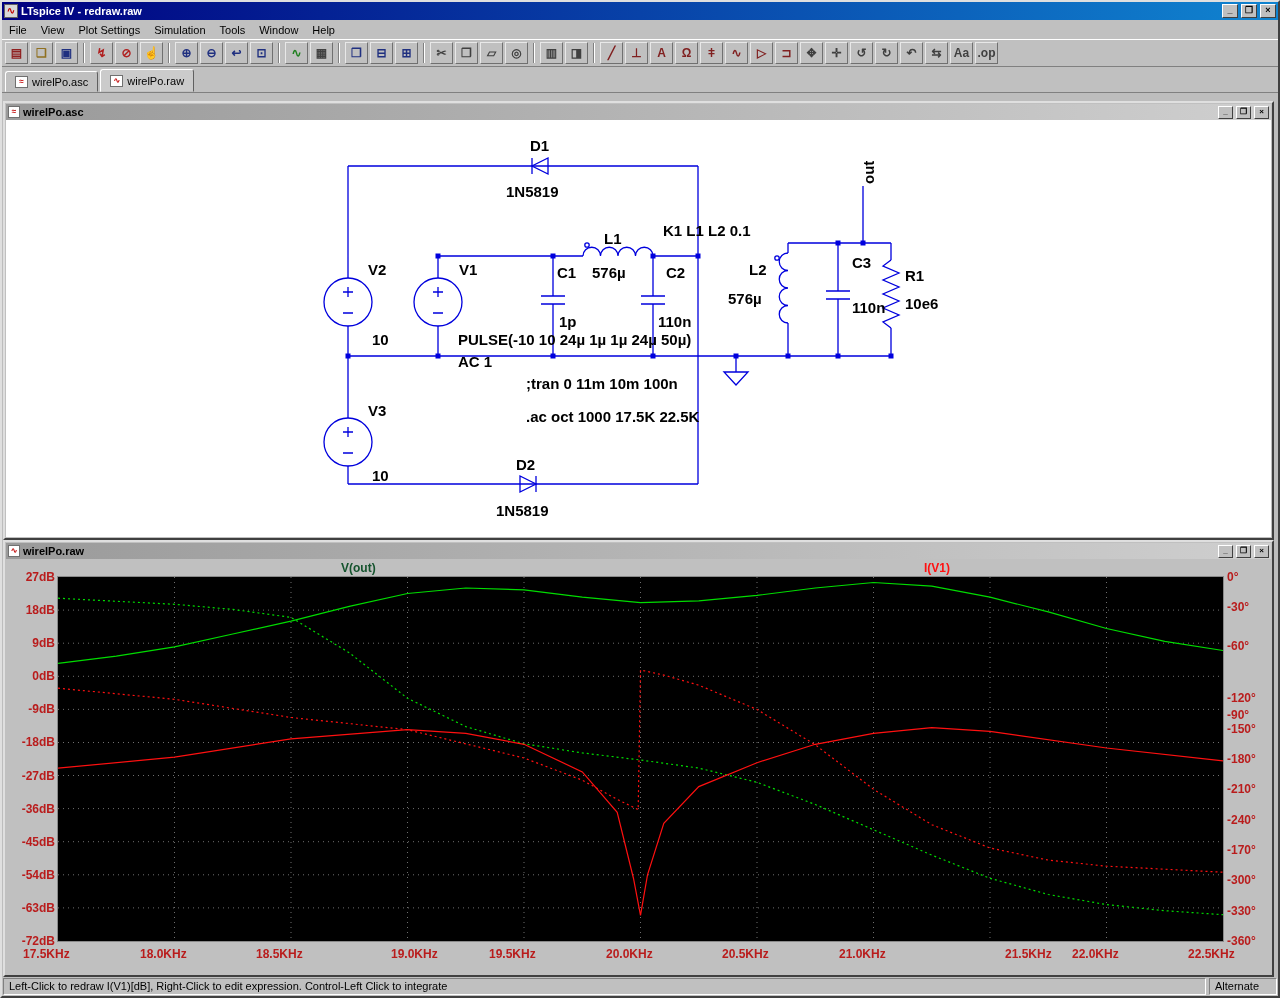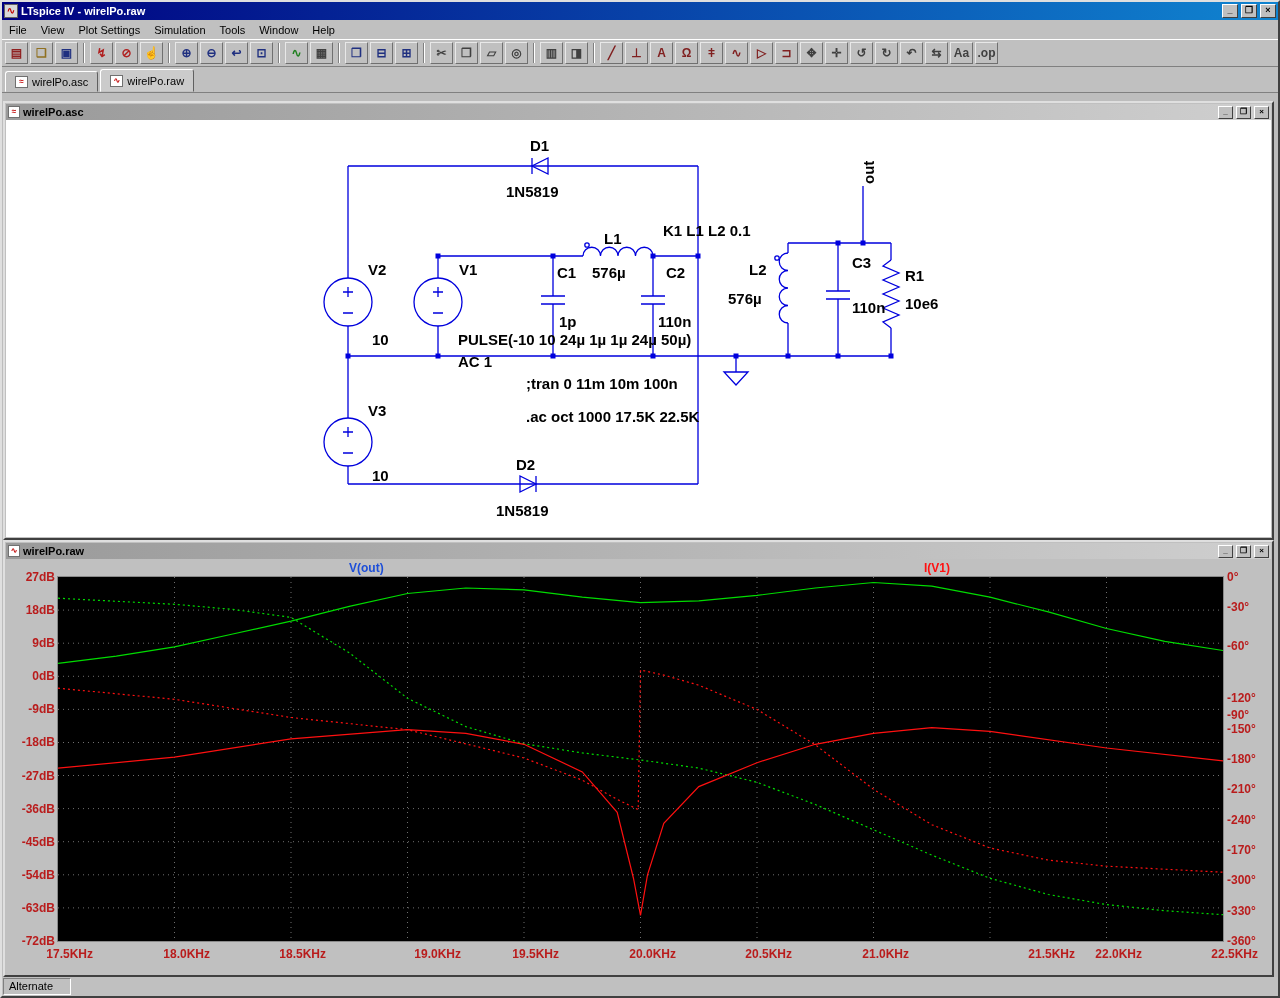--- a/index.html
+++ b/index.html
@@ -61,36 +61,36 @@
   .canvas-gray{background:#c0c0c0}
   
   .sch-text{font-family:"Liberation Sans",sans-serif;font-weight:700;font-size:15px;fill:#000}
   
   .plot-frame{position:absolute;left:51px;top:17px;width:1167px;height:366px;
     border:1px solid #8a8a8a;background:#000}
   .grid{stroke:#6f6f6f;stroke-width:1;stroke-dasharray:1,4}
   .tick{position:absolute;font-weight:700;font-size:12px;color:#b91c1c;white-space:nowrap}
   .tick-left{left:2px;width:47px;text-align:right}
   .tick-right{left:1221px;width:50px;text-align:left}
-  .tick-x{top:388px;width:70px;text-align:right}
+  .tick-x{top:388px;width:70px;text-align:left}
   .trace-name{position:absolute;top:2px;font-weight:700;font-size:12px}
   
   .statusbar{position:absolute;left:0;top:975px;width:1276px;height:19px;
     display:flex;gap:3px;padding:1px 1px 0 1px;background:#c0c0c0}
   .status-panel{height:17px;line-height:15px;padding:0 5px;border:1px solid;
     border-color:#808080 #fff #fff #808080;background:#c0c0c0;overflow:hidden;white-space:nowrap}
   .status-main{flex:1}
   .status-mode{width:68px}
 </style>
 </head>
 <body>
 
 <div class="titlebar">
   <span class="app-icon">∿</span>
-  <span class="title">LTspice IV - wirelPo.raw</span>
+  <span class="title">LTspice IV - redraw.raw</span>
   <span class="win-btn">_</span>
   <span class="win-btn">❐</span>
   <span class="win-btn">×</span>
 </div>
 
 <div class="menubar" id="menubar">
     <span class="menu-item">File</span>
     <span class="menu-item">View</span>
     <span class="menu-item">Plot Settings</span>
     <span class="menu-item">Simulation</span>
@@ -340,21 +340,22 @@
         <span class="tick tick-x" style="left: 134px;">18.0KHz</span>
         <span class="tick tick-x" style="left: 250px;">18.5KHz</span>
         <span class="tick tick-x" style="left: 385px;">19.0KHz</span>
         <span class="tick tick-x" style="left: 483px;">19.5KHz</span>
         <span class="tick tick-x" style="left: 600px;">20.0KHz</span>
         <span class="tick tick-x" style="left: 716px;">20.5KHz</span>
         <span class="tick tick-x" style="left: 833px;">21.0KHz</span>
         <span class="tick tick-x" style="left: 999px;">21.5KHz</span>
         <span class="tick tick-x" style="left: 1066px;">22.0KHz</span>
         <span class="tick tick-x" style="left: 1182px;">22.5KHz</span>
-        <span class="trace-name" style="left: 335px; color: #1d4ed8; margin-left: 8px;">V(out)</span>
+        <span class="trace-name" style="left: 335px; color: #14532d;">V(out)</span>
         <span class="trace-name" style="left: 918px; color: rgb(255, 16, 16);">I(V1)</span>
       </div>
   </div>
 </div>
 
 <div class="statusbar">
+  <div class="status-panel status-main">Left-Click to redraw I(V1)[dB],  Right-Click to edit expression. Control-Left Click to integrate</div>
   <div class="status-panel status-mode">Alternate</div>
 </div>
 
 </body></html>

